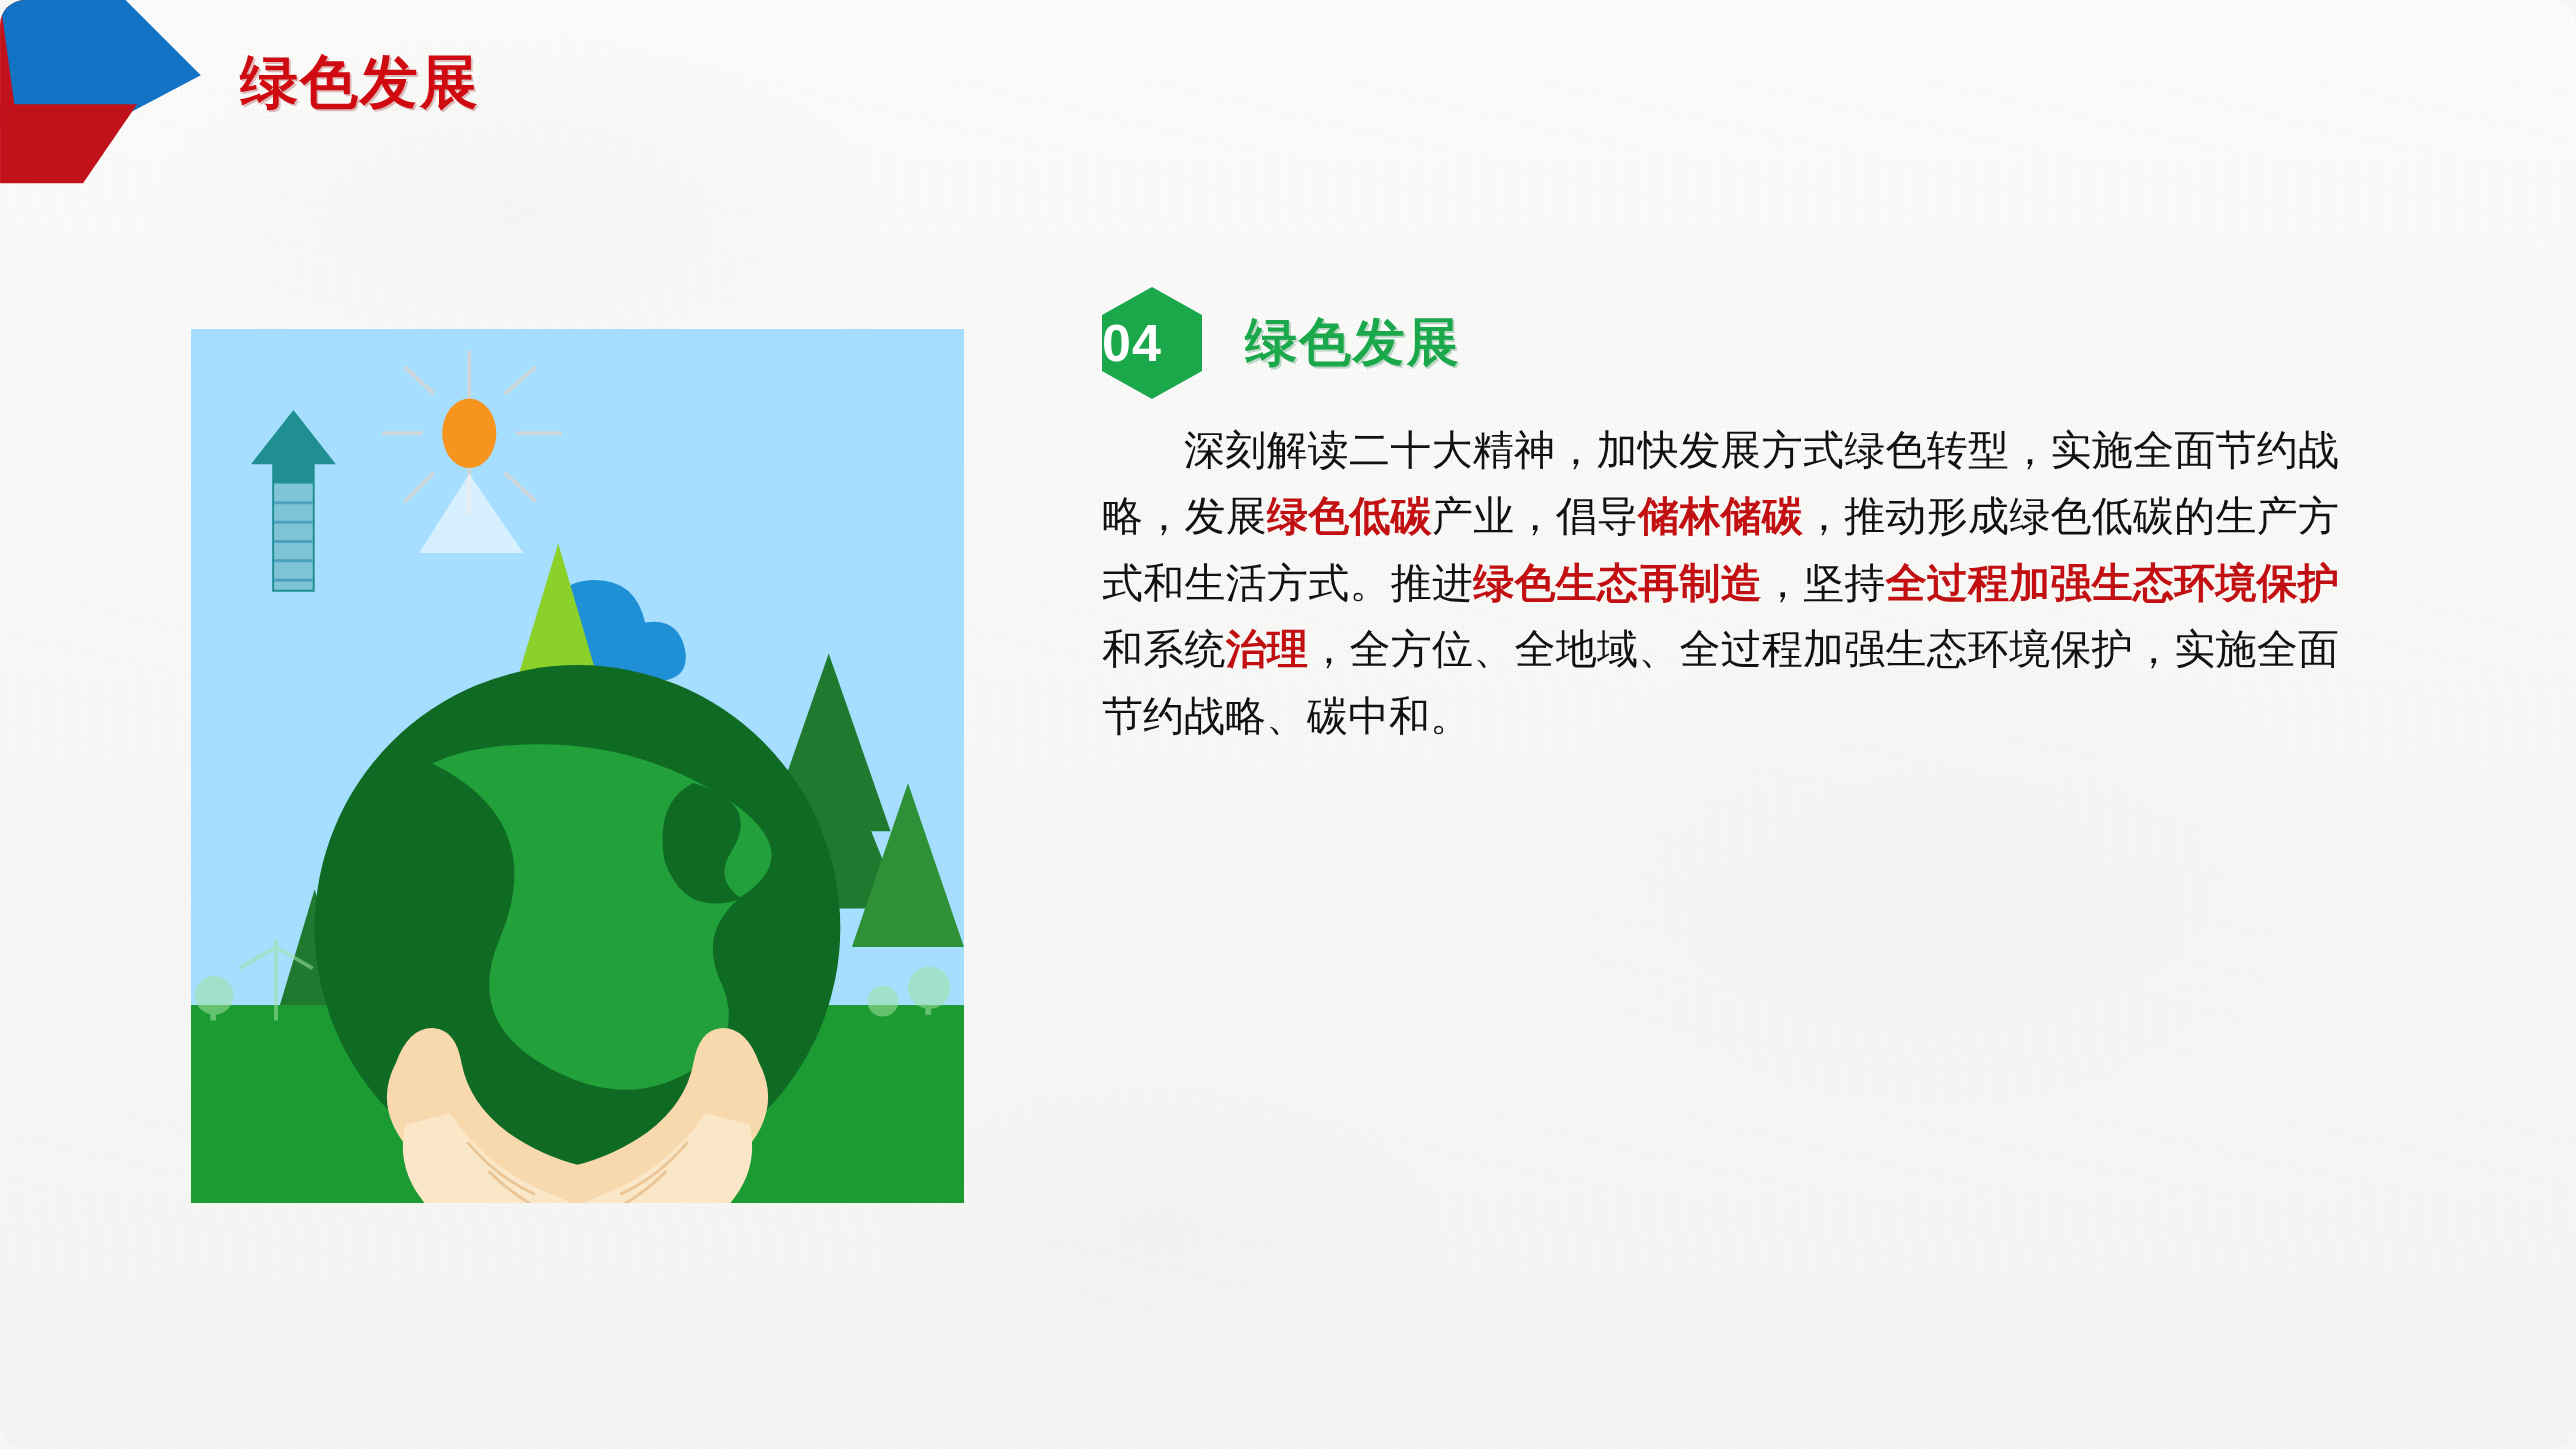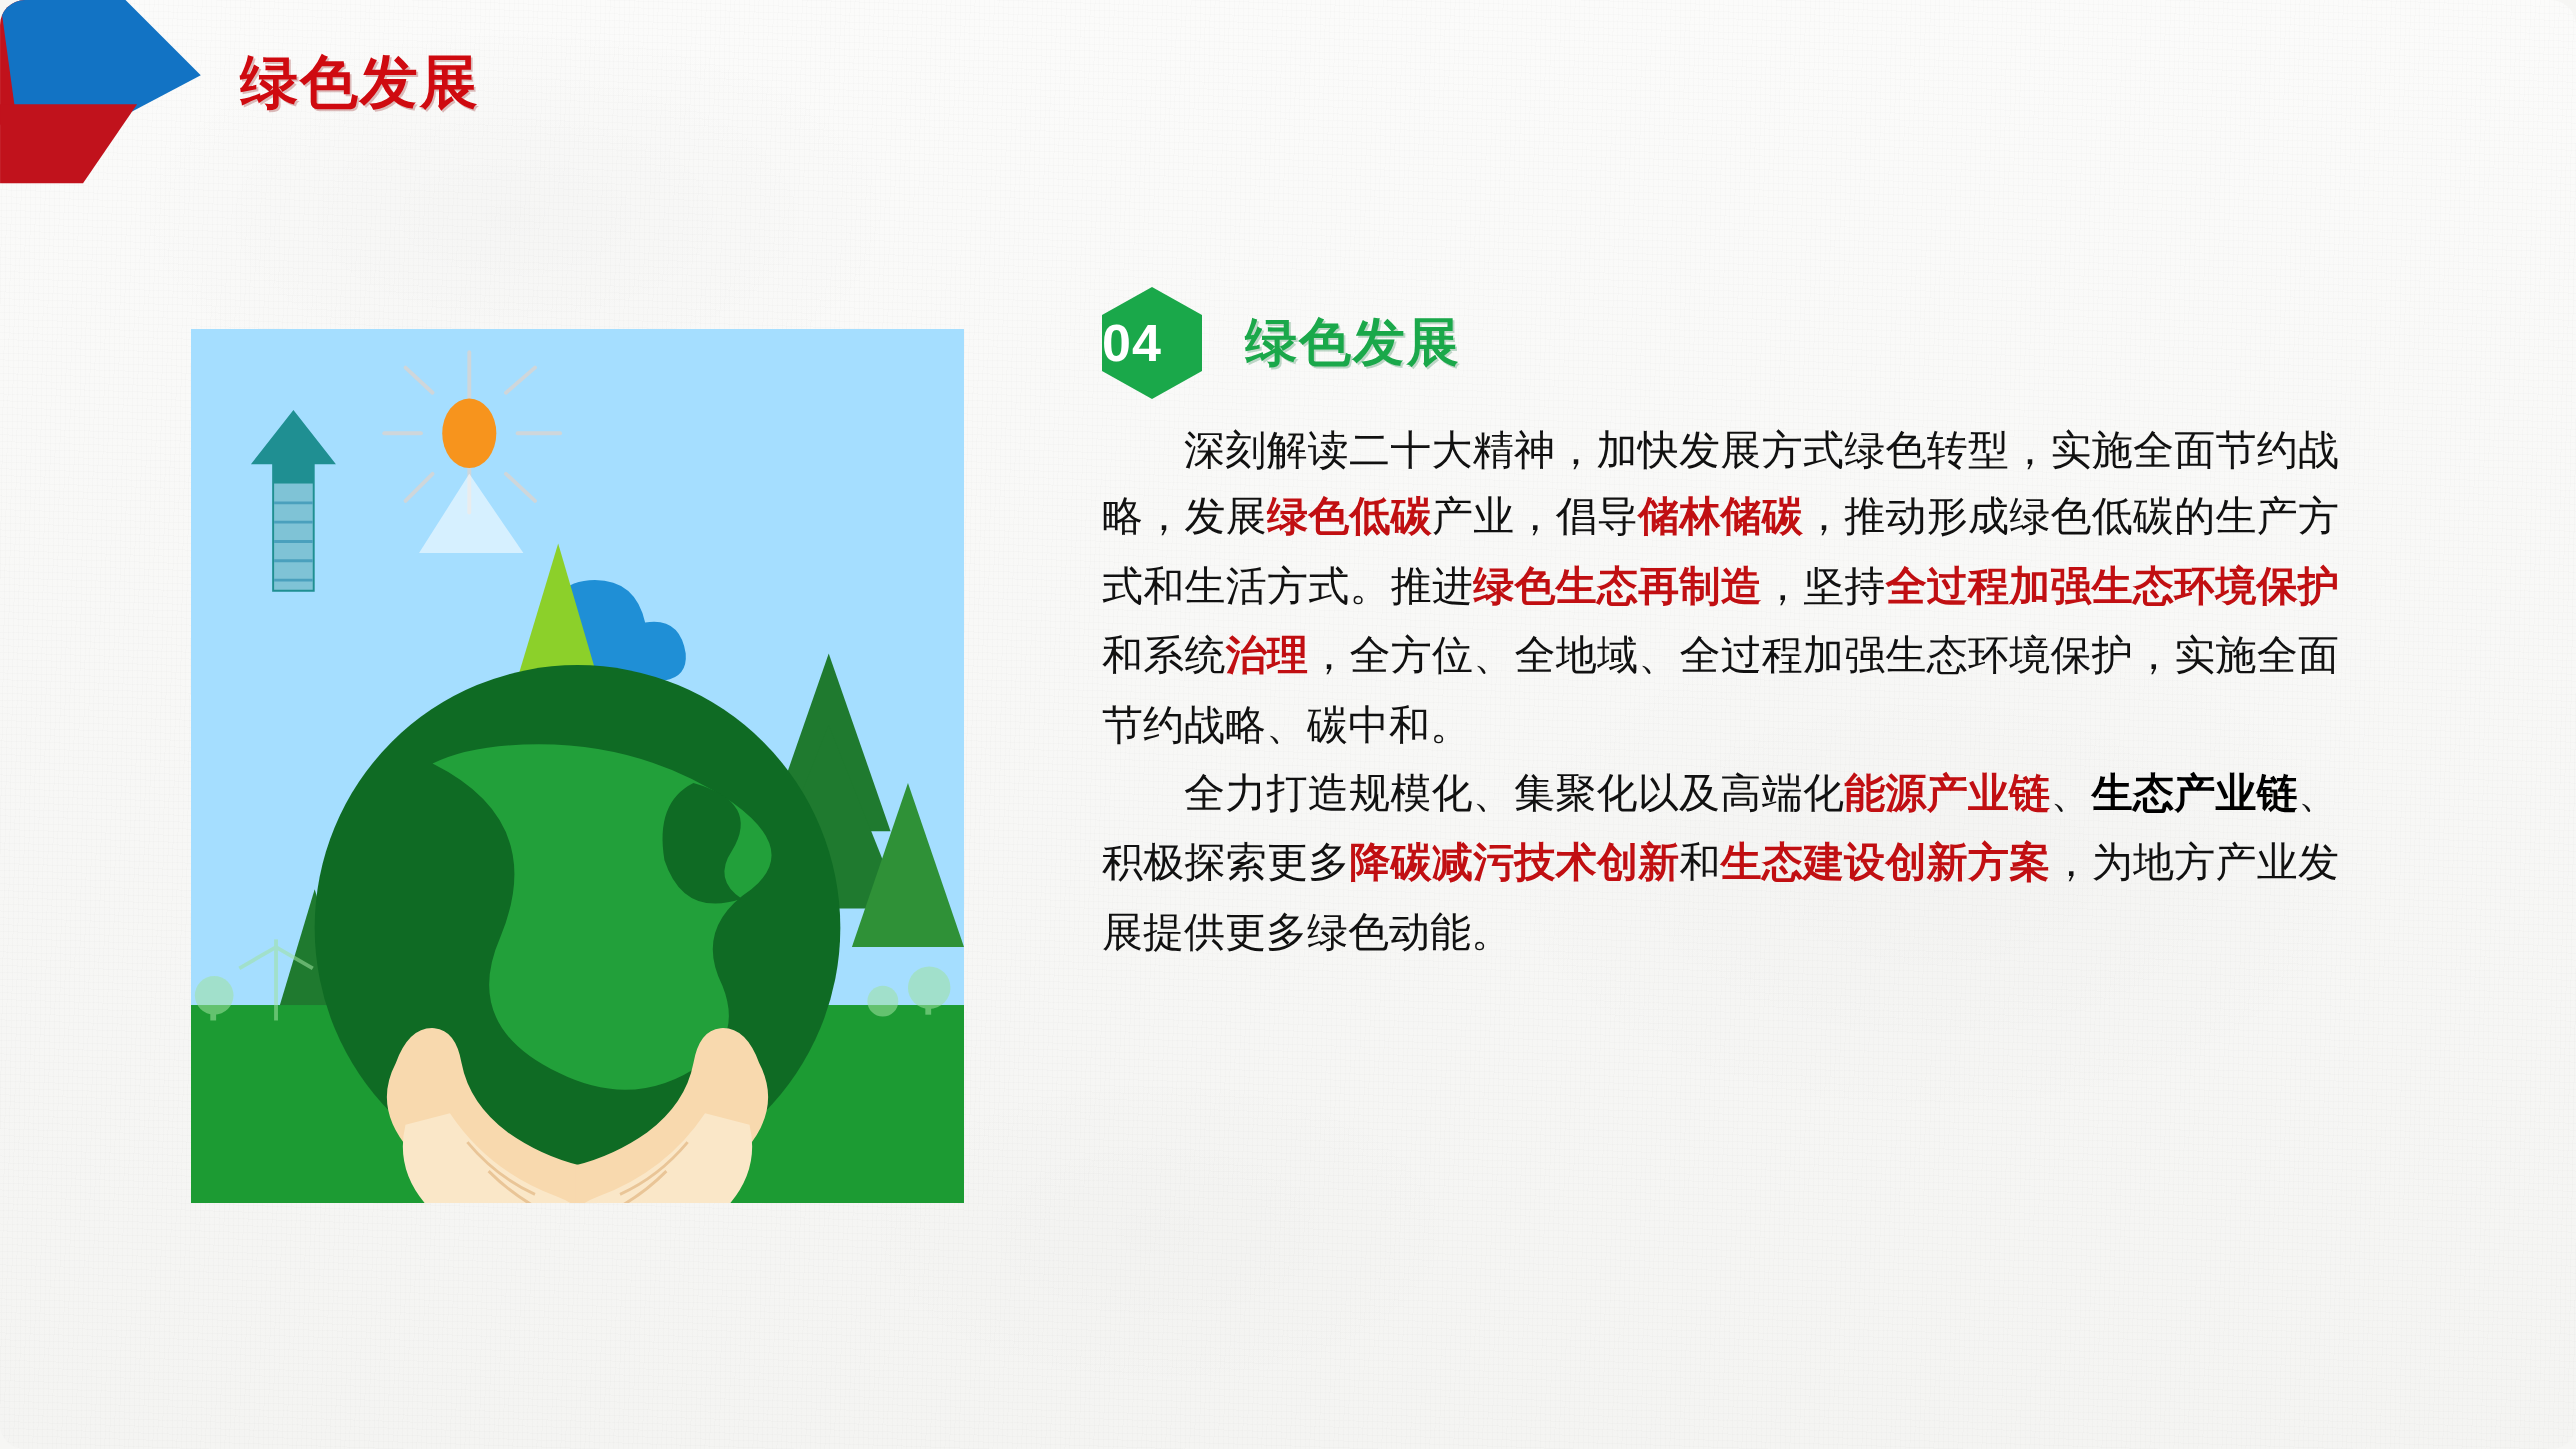--- a/index.html
+++ b/index.html
@@ -110,21 +110,21 @@
   .body-text {
     margin-top: 21px;
     font-size: 41px;
     line-height: 1.62;
     color: #111111;
     text-align: justify;
     text-justify: inter-character;
     font-family: "DejaVu Sans", "Liberation Sans", sans-serif;
   }
   .body-text p { margin: 0 0 1.9px 0; text-indent: 2em; }
-  .em-red   { color: #c10f12; font-weight: 700; font-family: Liberation Mono, monospace; }
+  .em-red   { color: #c10f12; font-weight: 700; }
   .em-black { color: #000000; font-weight: 700; }
 </style>
 </head>
 <body>
 
 <div class="slide">
 
   <svg class="corner-deco" viewBox="0 0 260 200">
     <polygon points="0,0 95,0 0,130" fill="#c1121c"></polygon>
     <polygon points="0,0 130,0 208,78 24,175" fill="#1273c4"></polygon>
@@ -254,18 +254,17 @@
 
     <div class="section-head">
       <div class="hex-badge">
         <span>04</span>
       </div>
       <div class="section-title">绿色发展</div>
     </div>
 
     <div class="body-text" id="body-text">
         <p><span>深刻解读二十大精神，加快发展方式绿色转型，实施全面节约战略，发展</span><span class="em-red">绿色低碳</span><span>产业，倡导</span><span class="em-red">储林储碳</span><span>，推动形成绿色低碳的生产方式和生活方式。推进</span><span class="em-red">绿色生态再制造</span><span>，坚持</span><span class="em-red">全过程加强生态环境保护</span><span>和系统</span><span class="em-red">治理</span><span>，全方位、全地域、全过程加强生态环境保护，实施全面节约战略、碳中和。</span></p>
-        <p><span>全力打造规模化、集聚化以及高端化</span><span class="em-red">能源产业链</span><span>、</span><span class="em-black">生态产业链</span><span>、积极探索更多</span><span class="em-red">降碳减污技术创新</span><span>和</span><span class="em-red">生态建设创新方案</span><span>，为地方产业发展提供更多绿色动能。</span></p>
       </div>
 
   </div>
 </div>
 
 
 </body></html>

